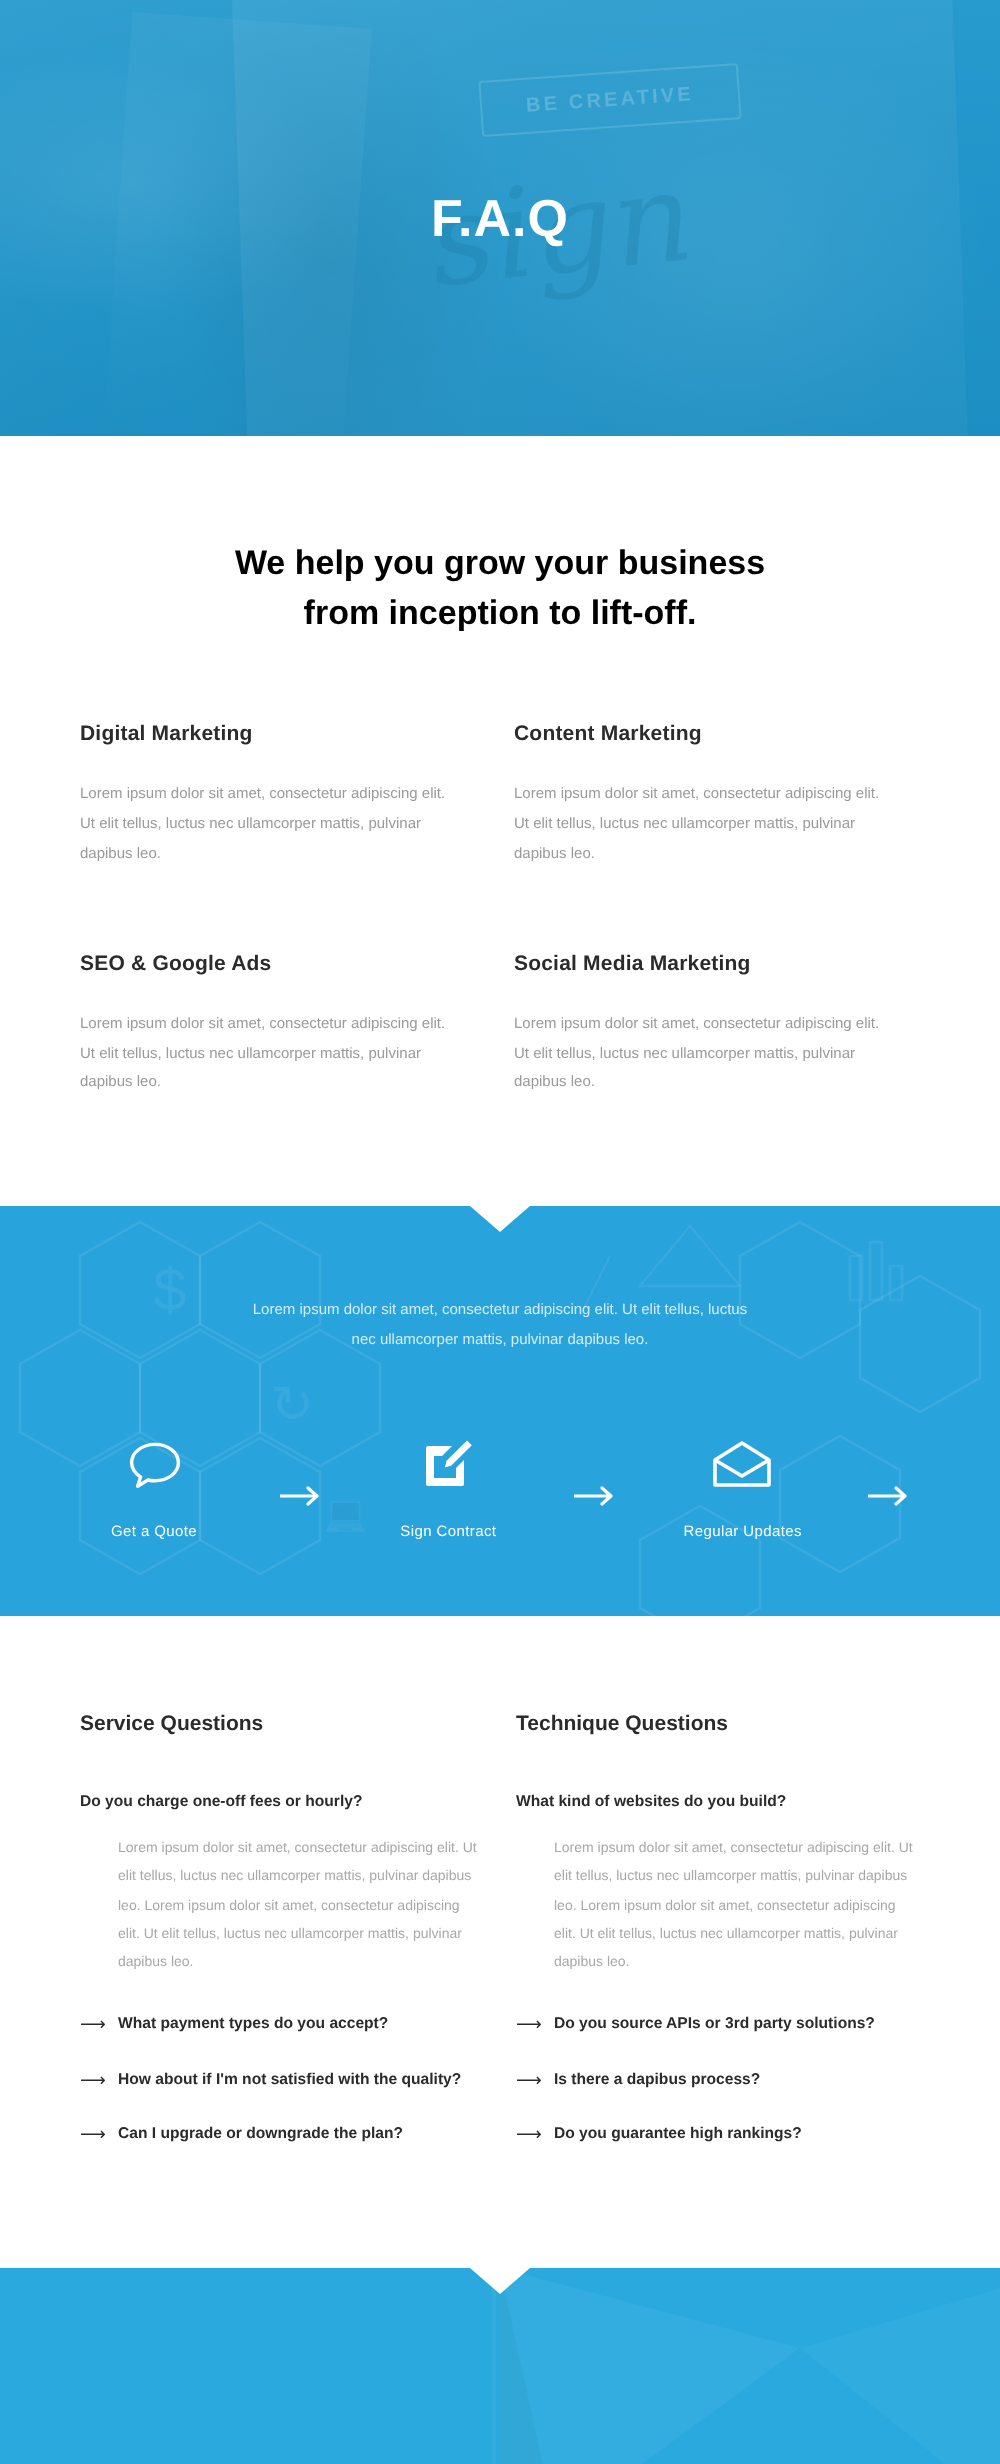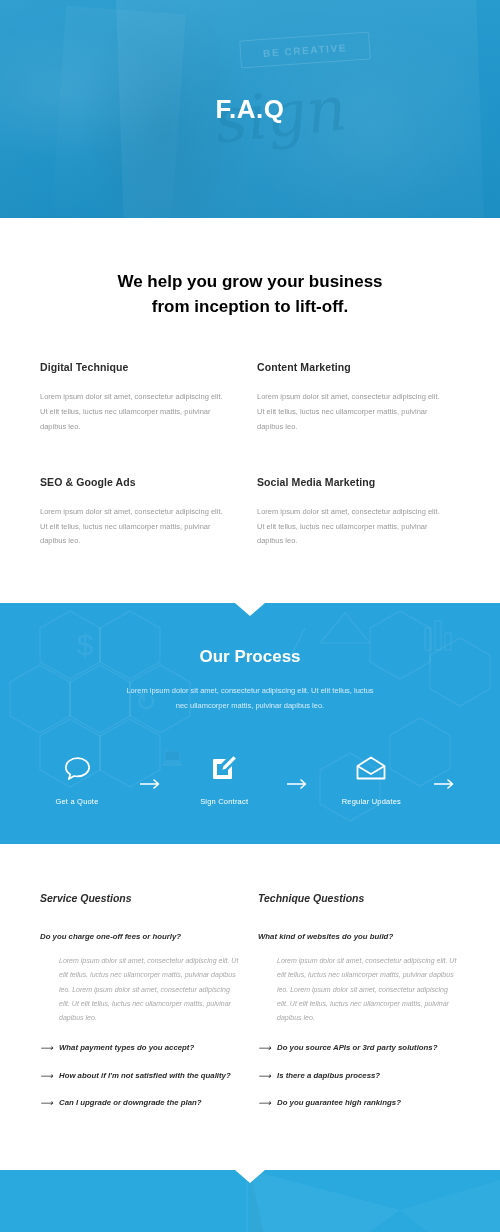--- a/index.html
+++ b/index.html
@@ -143,21 +143,21 @@
   .step-label { color:#fff; font-size:7.5px; letter-spacing:.2px; }
   .step-arrow {
     width:30px; margin-top:8px;
     display:flex; align-items:center; justify-content:center;
   }
 
   
   .faq { background:#fff; padding:48px 0 44px; }
   .faq-grid {
     width:420px; margin:0 auto;
-    display:grid; grid-template-columns:1fr 1fr; column-gap:16px;font-style:italic;
+    display:grid; grid-template-columns:1fr 1fr; column-gap:16px;
   }
   .faq-col-title {
     font-size:10.5px; font-weight:bold; color:#2b2b2b;
     margin-bottom:28px;
   }
   .faq-q-open {
     font-size:7.8px; font-weight:bold; color:#2b2b2b;
     margin-bottom:13px;
   }
   .faq-a {
@@ -205,21 +205,21 @@
 
   </section>
 
   <section class="services">
     <h2 class="services-head">
       <span>We help you grow your business</span><br>
       <span>from inception to lift-off.</span>
     </h2>
     <div class="svc-grid">
       <div>
-        <div class="svc-title">Digital Technique</div>
+        <div class="svc-title">Digital Marketing</div>
         <div class="svc-text">Lorem ipsum dolor sit amet, consectetur adipiscing elit. Ut elit tellus, luctus nec ullamcorper mattis, pulvinar dapibus leo.</div>
       </div>
       <div>
         <div class="svc-title">Content Marketing</div>
         <div class="svc-text">Lorem ipsum dolor sit amet, consectetur adipiscing elit. Ut elit tellus, luctus nec ullamcorper mattis, pulvinar dapibus leo.</div>
       </div>
       <div>
         <div class="svc-title">SEO &amp; Google Ads</div>
         <div class="svc-text">Lorem ipsum dolor sit amet, consectetur adipiscing elit. Ut elit tellus, luctus nec ullamcorper mattis, pulvinar dapibus leo.</div>
       </div>
@@ -253,21 +253,20 @@
       </g>
       <g fill="none" stroke="#ffffff" stroke-opacity="0.08" stroke-width="1.2">
         <path d="M320 40 L345 10 L370 40 Z"></path>
         <path d="M290 55 L305 25"></path>
         <rect x="425" y="25" width="6" height="22"></rect>
         <rect x="435" y="18" width="6" height="29"></rect>
         <rect x="445" y="30" width="6" height="17"></rect>
       </g>
     </svg>
     <div class="process-inner">
-      <h2 class="process-title">Our Process</h2>
       <p class="process-sub">Lorem ipsum dolor sit amet, consectetur adipiscing elit. Ut elit tellus, luctus nec ullamcorper mattis, pulvinar dapibus leo.</p>
       <div class="steps">
 
         <div class="step">
           <div class="step-icon">
             <svg width="27" height="25" viewBox="0 0 27 25" fill="none" stroke="#ffffff" stroke-width="1.7">
               <path d="M13.5 2.2C7 2.2 1.8 6.3 1.8 11.3c0 2.9 1.8 5.5 4.5 7.2l-1.5 4.6 5.2-3.1c1.1.3 2.3.4 3.5.4 6.5 0 11.7-4 11.7-9.1S20 2.2 13.5 2.2z" stroke-linejoin="round"></path>
             </svg>
           </div>
           <div class="step-label">Get a Quote</div>

